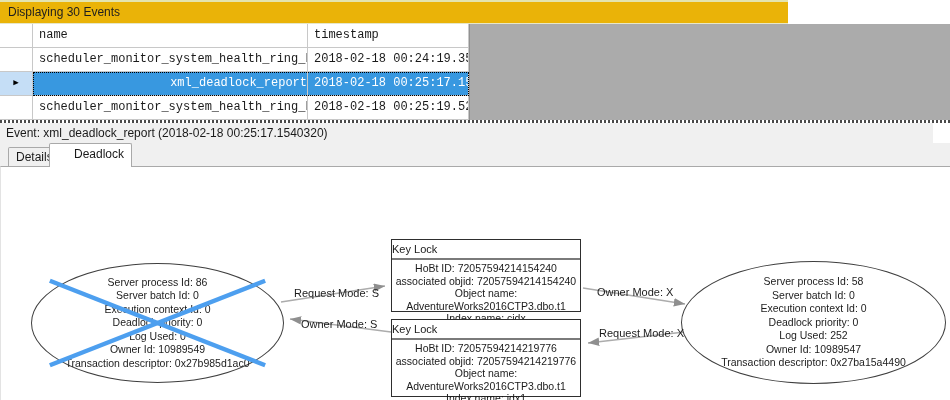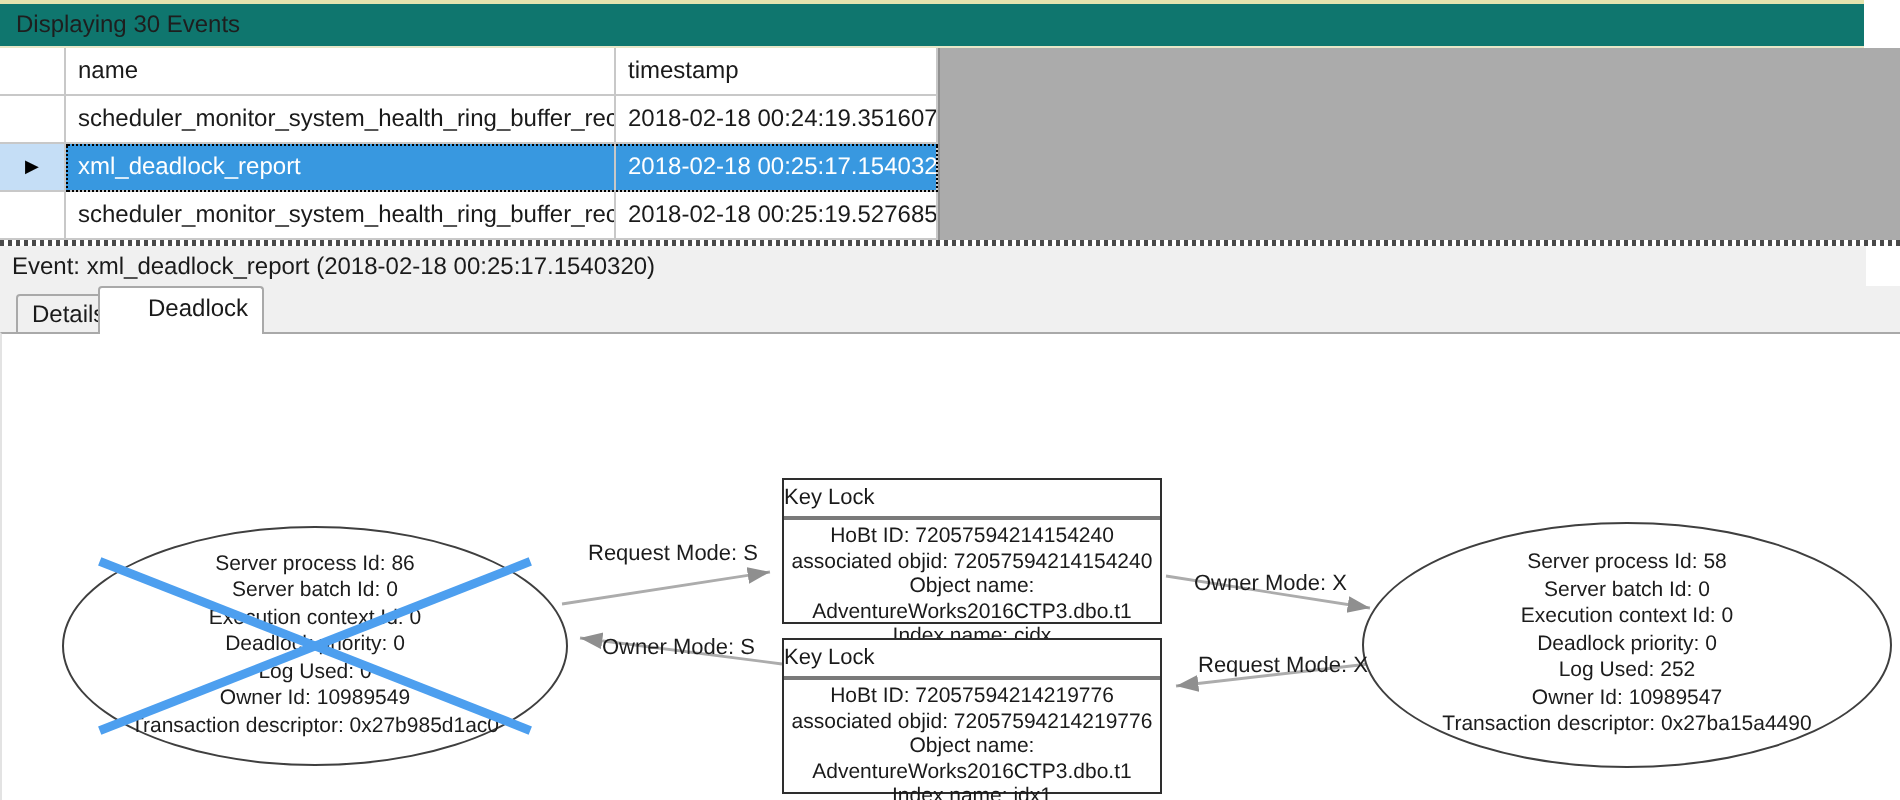--- a/index.html
+++ b/index.html
@@ -1,40 +1,40 @@
 <!DOCTYPE html>
 <html><head>
 <meta charset="utf-8">
 <style>
   * { box-sizing: border-box; margin: 0; padding: 0; }
   html, body { width: 950px; height: 400px; overflow: hidden; }
   body { font-family: "Liberation Sans", sans-serif; background: #fff; position: relative; color: #1a1a1a; }
 
   
   .status-bar {
-    position: absolute; left: 0; top: 0; width: 932px; height: 24px;
-    background: #0f766e; border-top: 2px solid #E4E4AE; border-bottom: 1px solid #E7E7C8;
+    position: absolute; left: 0; top: 0; width: 788px; height: 24px;
+    background: #eab308; border-top: 2px solid #E4E4AE; border-bottom: 1px solid #E7E7C8;
     font-size: 12px; line-height: 21px; padding-left: 8px; color: #1e1e1e;
   }
 
   
   .grid-zone { position: absolute; left: 0; top: 24px; width: 950px; height: 96px; background: #ABABAB; }
-  .grid { position: absolute; left: 0; top: 0; width: 470px; background: #0ea5e9; border-right: 1px solid #919191; }
+  .grid { position: absolute; left: 0; top: 0; width: 470px; background: #0ea5e9; border-right: 1px solid #919191; font-family: Liberation Mono, monospace; }
   .grid-row { display: flex; height: 24px; }
   .cell {
     border-right: 1px solid #C8C8C8; border-bottom: 1px solid #C8C8C8;
     font-size: 12px; line-height: 23px; padding-left: 6px;
     white-space: nowrap; overflow: hidden; background: #fff;
   }
   .c-sel  { width: 33px; padding: 0; text-align: center; }
   .c-name { width: 275px; }
   .c-ts   { width: 161px; }
   .row-main { display: flex; }
   .row-main.selected { outline: 1px dotted #000; outline-offset: -1px; }
-  .row-main.selected .cell { background: #3898E0; color: #fff; }
+  .row-main.selected .cell { background: #3898E0; color: #fff; text-align: right; }
   .c-sel.selected { background: #C5DEF6; color: #000; font-size: 9px; line-height: 23px; }
 
   
   .splitter {
     position: absolute; left: 0; top: 120px; width: 950px; height: 3px;
     background: repeating-linear-gradient(90deg, #4a4a4a 0 2px, #ffffff 2px 4px);
   }
 
   
   .event-bar {
@@ -73,21 +73,21 @@
   }
   .lock-top    { left: 390px; top: 72px;  width: 190px; height: 73px; }
   .lock-bottom { left: 390px; top: 152px; width: 190px; height: 78px; }
   .lock-title {
     height: 20px; line-height: 19px; text-align: left; font-size: 11px;
     border-bottom: 2px solid #7A7A7A;
   }
   .lock-body { padding-top: 2px; font-size: 10.5px; line-height: 12.5px; text-align: center; }
 
   .edge-label { position: absolute; font-size: 11px; color: #1c1c1c; white-space: nowrap; }
-  .lbl-request-s { left: 293px; top: 104px; }
+  .lbl-request-s { left: 293px; top: 120px; }
   .lbl-owner-s   { left: 300px; top: 151px; }
   .lbl-owner-x   { left: 596px; top: 119px; }
   .lbl-request-x { left: 598px; top: 160px; }
 </style>
 </head>
 <body>
 
 <div class="status-bar">
   <span>Displaying 30 Events</span>
 </div>

